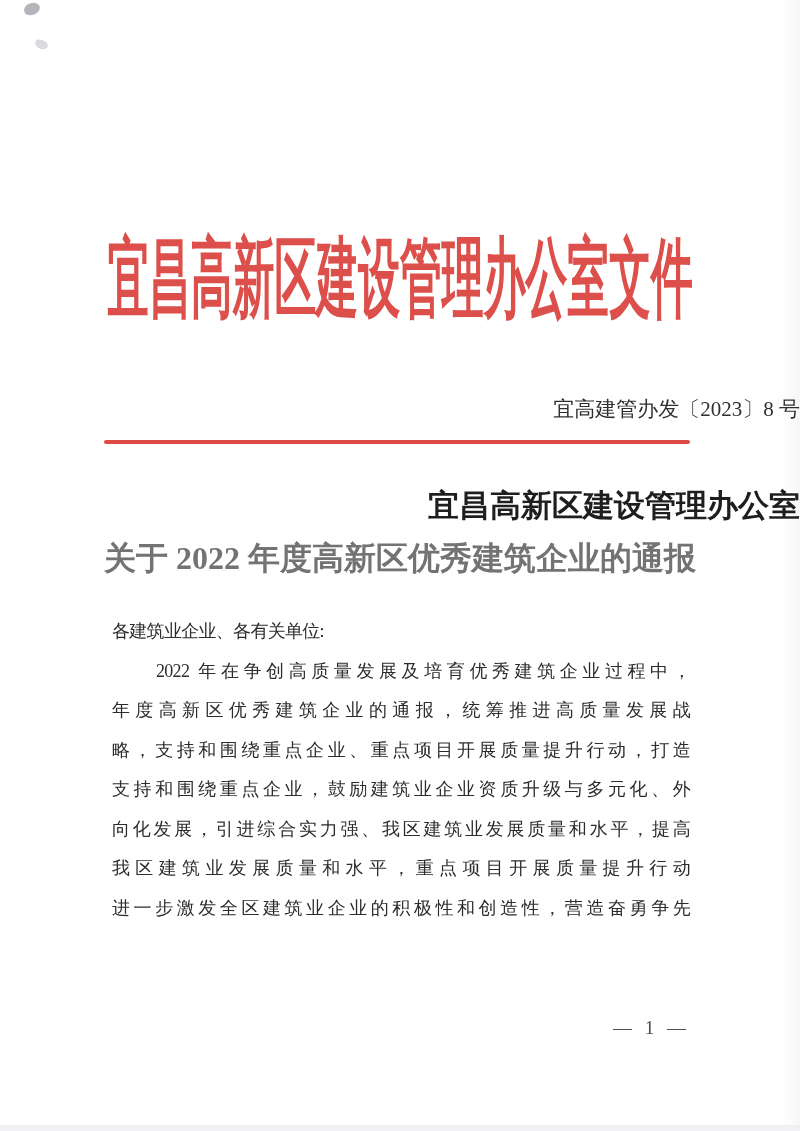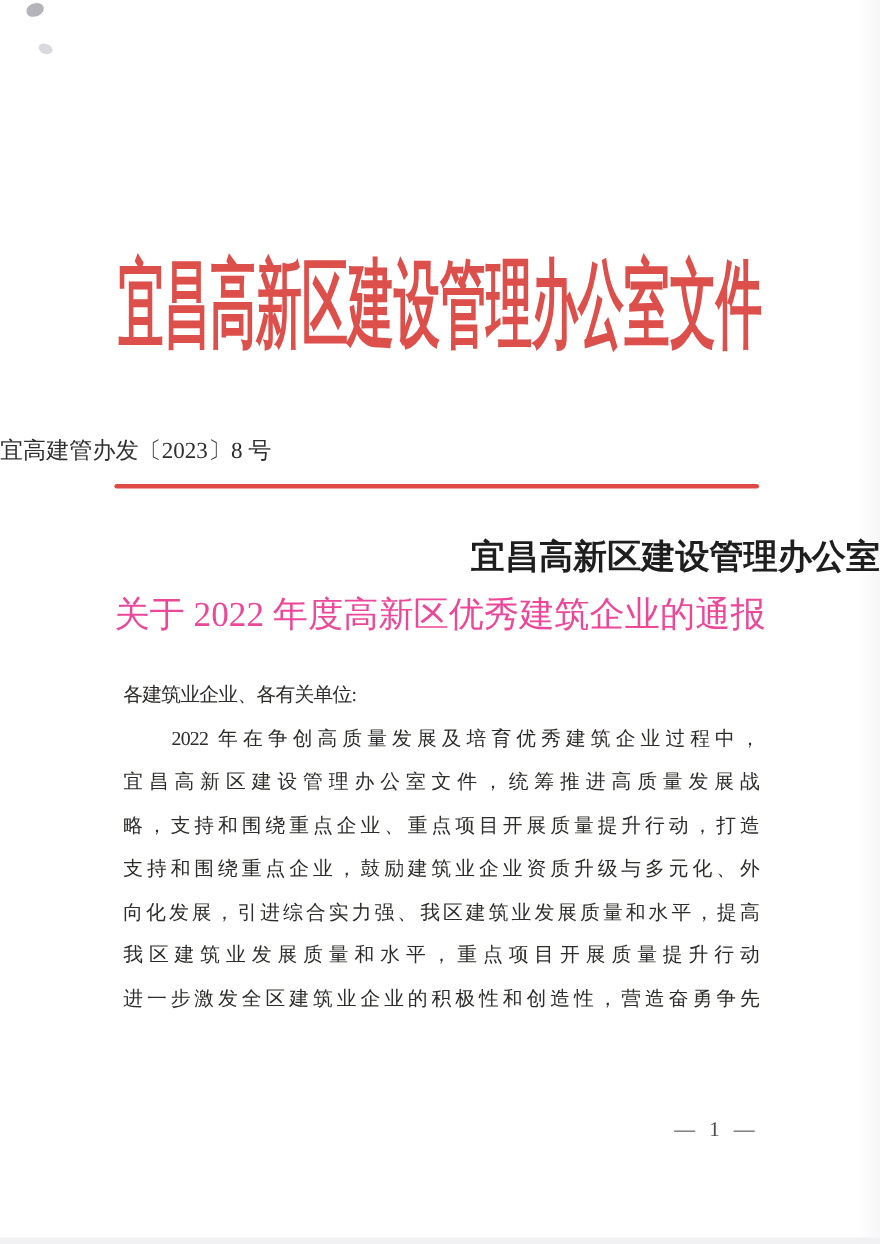--- a/index.html
+++ b/index.html
@@ -64,21 +64,21 @@
     white-space: nowrap;
     transform: scale(0.89, 1.86);
     transform-origin: center center;
     letter-spacing: 0px;
   }
 
   .doc-number {
     position: absolute;
     left: 0; right: 0;
     top: 394px;
-    text-align: left;
+    text-align: right;
     font-size: 21px;
     line-height: 30px;
     color: #2f2f2f;
   }
 
   .red-divider {
     position: absolute;
     left: 104px;
     top: 440px;
     width: 586px;
@@ -97,22 +97,22 @@
     font-weight: bold;
     color: #1e1e1e;
   }
   .doc-title-2 {
     position: absolute;
     left: 0; right: 0;
     top: 534px;
     text-align: center;
     font-size: 32px;
     line-height: 48px;
-    font-weight: normal;
-    color: #ec4899;
+    font-weight: bold;
+    color: #737373;
   }
 
   .body-text {
     position: absolute;
     left: 112px;
     top: 612px;
     width: 578px;
     font-size: 18px;
     line-height: 39.5px;
     color: #2e2c2a;
@@ -161,21 +161,21 @@
 
   <div class="red-divider"></div>
 
   <div class="doc-title-1">宜昌高新区建设管理办公室</div>
 
   <div class="doc-title-2">关于 2022 年度高新区优秀建筑企业的通报</div>
 
   <div class="body-text">
     <div class="line">各建筑业企业、各有关单位:</div>
     <div class="line justify indent">2022 年在争创高质量发展及培育优秀建筑企业过程中，</div>
-    <div class="line justify">宜昌高新区建设管理办公室文件，统筹推进高质量发展战</div>
+    <div class="line justify">年度高新区优秀建筑企业的通报，统筹推进高质量发展战</div>
     <div class="line justify">略，支持和围绕重点企业、重点项目开展质量提升行动，打造</div>
     <div class="line justify">支持和围绕重点企业，鼓励建筑业企业资质升级与多元化、外</div>
     <div class="line justify">向化发展，引进综合实力强、我区建筑业发展质量和水平，提高</div>
     <div class="line justify">我区建筑业发展质量和水平，重点项目开展质量提升行动</div>
     <div class="line justify">进一步激发全区建筑业企业的积极性和创造性，营造奋勇争先</div>
   </div>
 
   <div class="page-number">— 1 —</div>
 
 </div>

